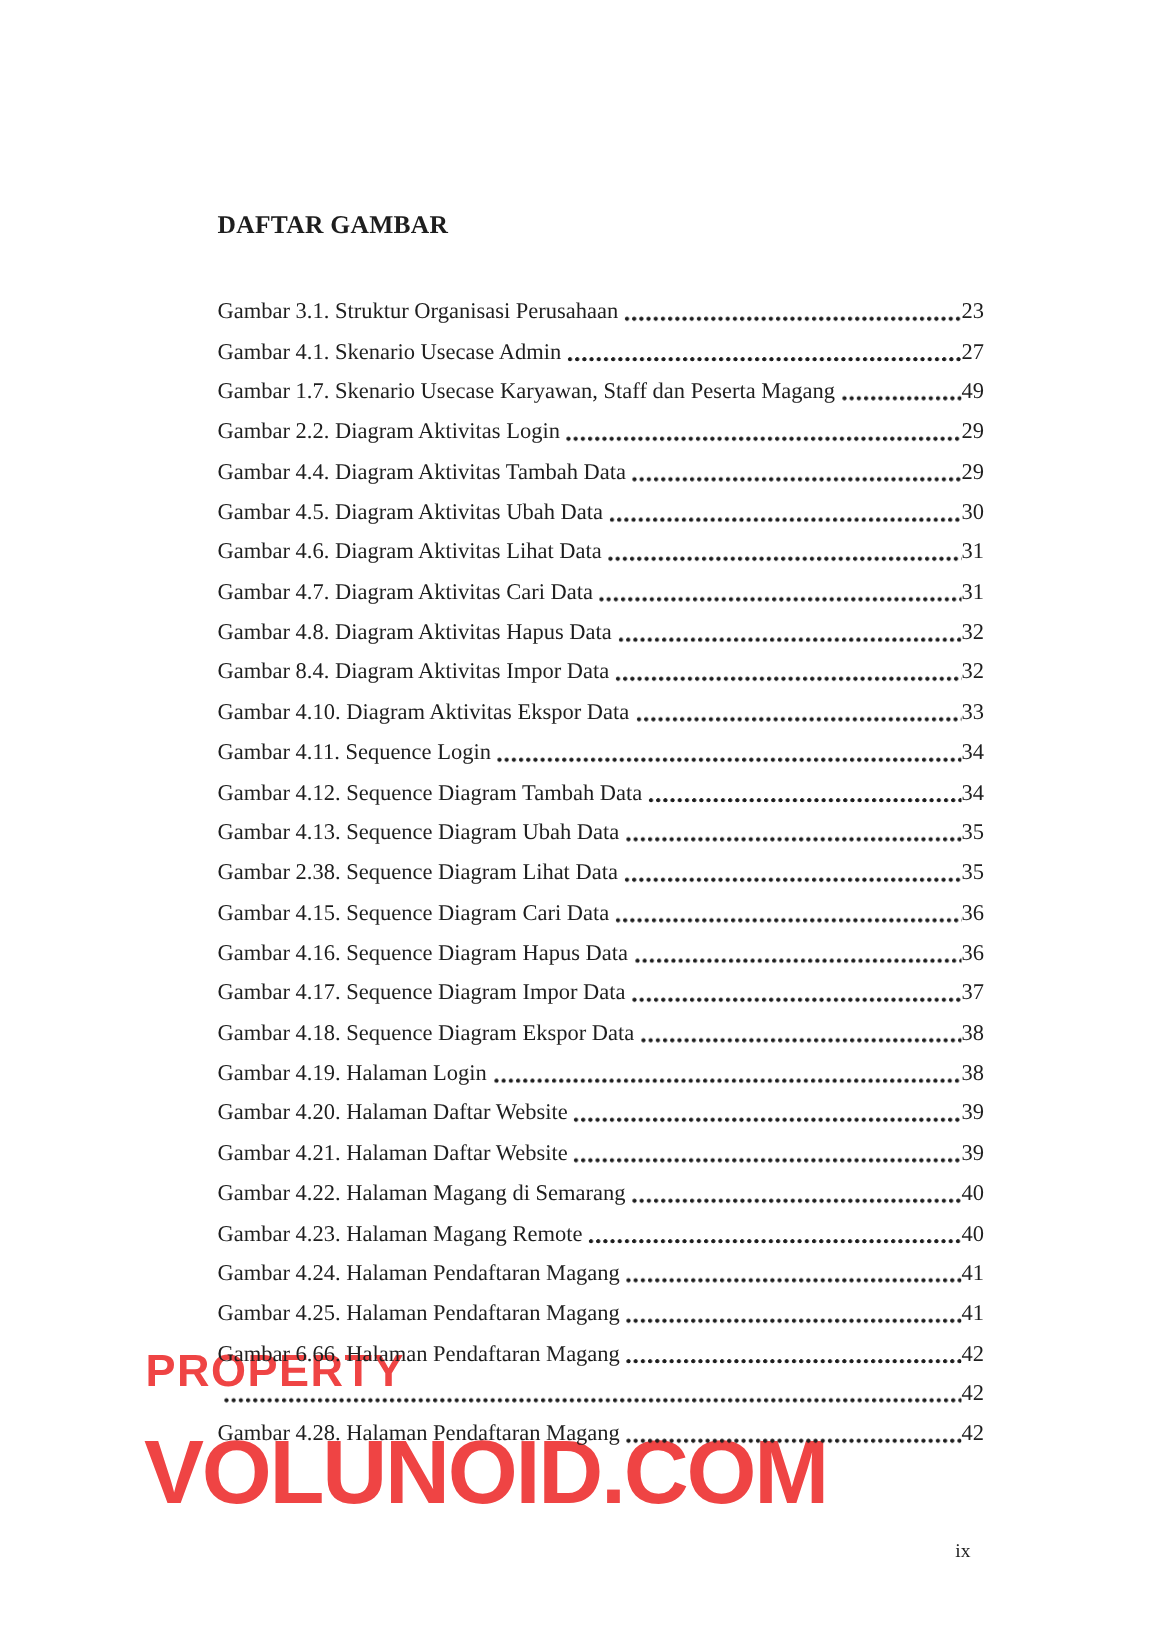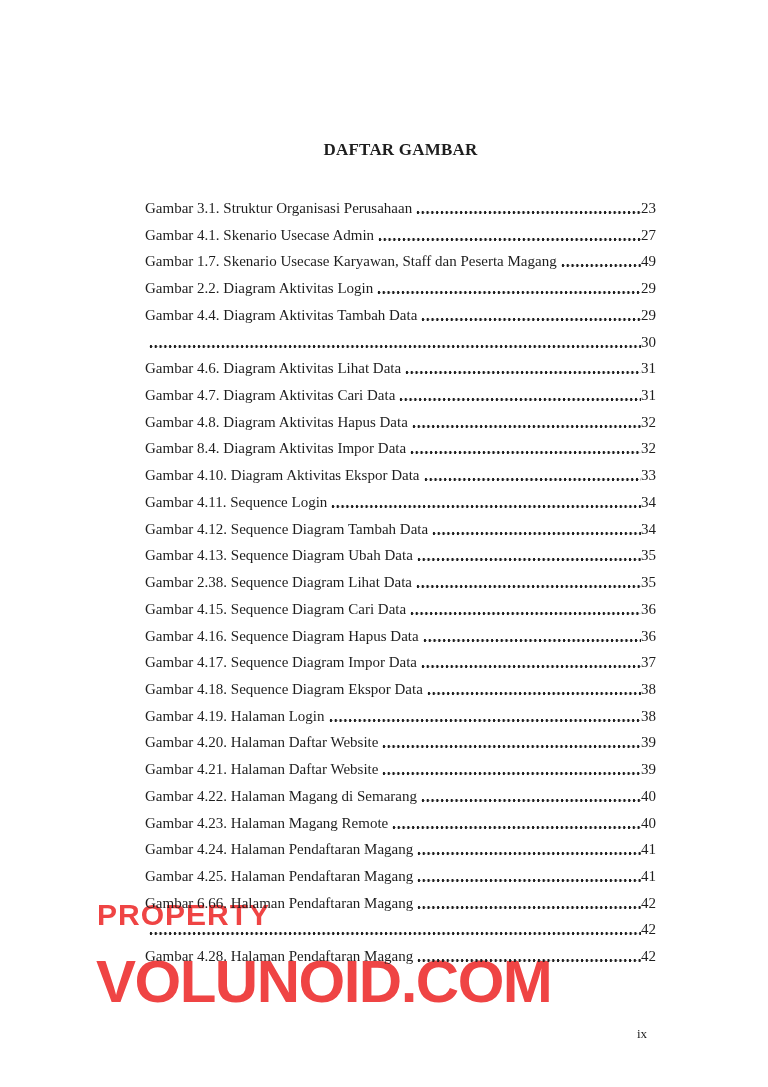--- a/index.html
+++ b/index.html
@@ -43,21 +43,21 @@
     letter-spacing: -1.5px;
   }
   
   .doc-title {
     position: absolute;
     z-index: 2;
     top: 140px;
     left: 145px;
     width: 511px;
     margin: 0;
-    text-align: center;
+    text-align: left;
     font-size: 17px;
     font-weight: bold;
     letter-spacing: 0.2px;
   }
   .toc {
     position: absolute;
     z-index: 2;
     top: 195px;
     left: 145px;
     width: 511px;
@@ -127,20 +127,21 @@
         <span class="entry-page">29</span>
       </div>
 
       <div class="toc-entry">
         <span class="entry-label">Gambar 4.4. Diagram Aktivitas Tambah Data</span>
         <span class="dots"></span>
         <span class="entry-page">29</span>
       </div>
 
       <div class="toc-entry">
+        <span class="entry-label">Gambar 4.5. Diagram Aktivitas Ubah Data</span>
         <span class="dots"></span>
         <span class="entry-page">30</span>
       </div>
 
       <div class="toc-entry">
         <span class="entry-label">Gambar 4.6. Diagram Aktivitas Lihat Data</span>
         <span class="dots"></span>
         <span class="entry-page">31</span>
       </div>
 

